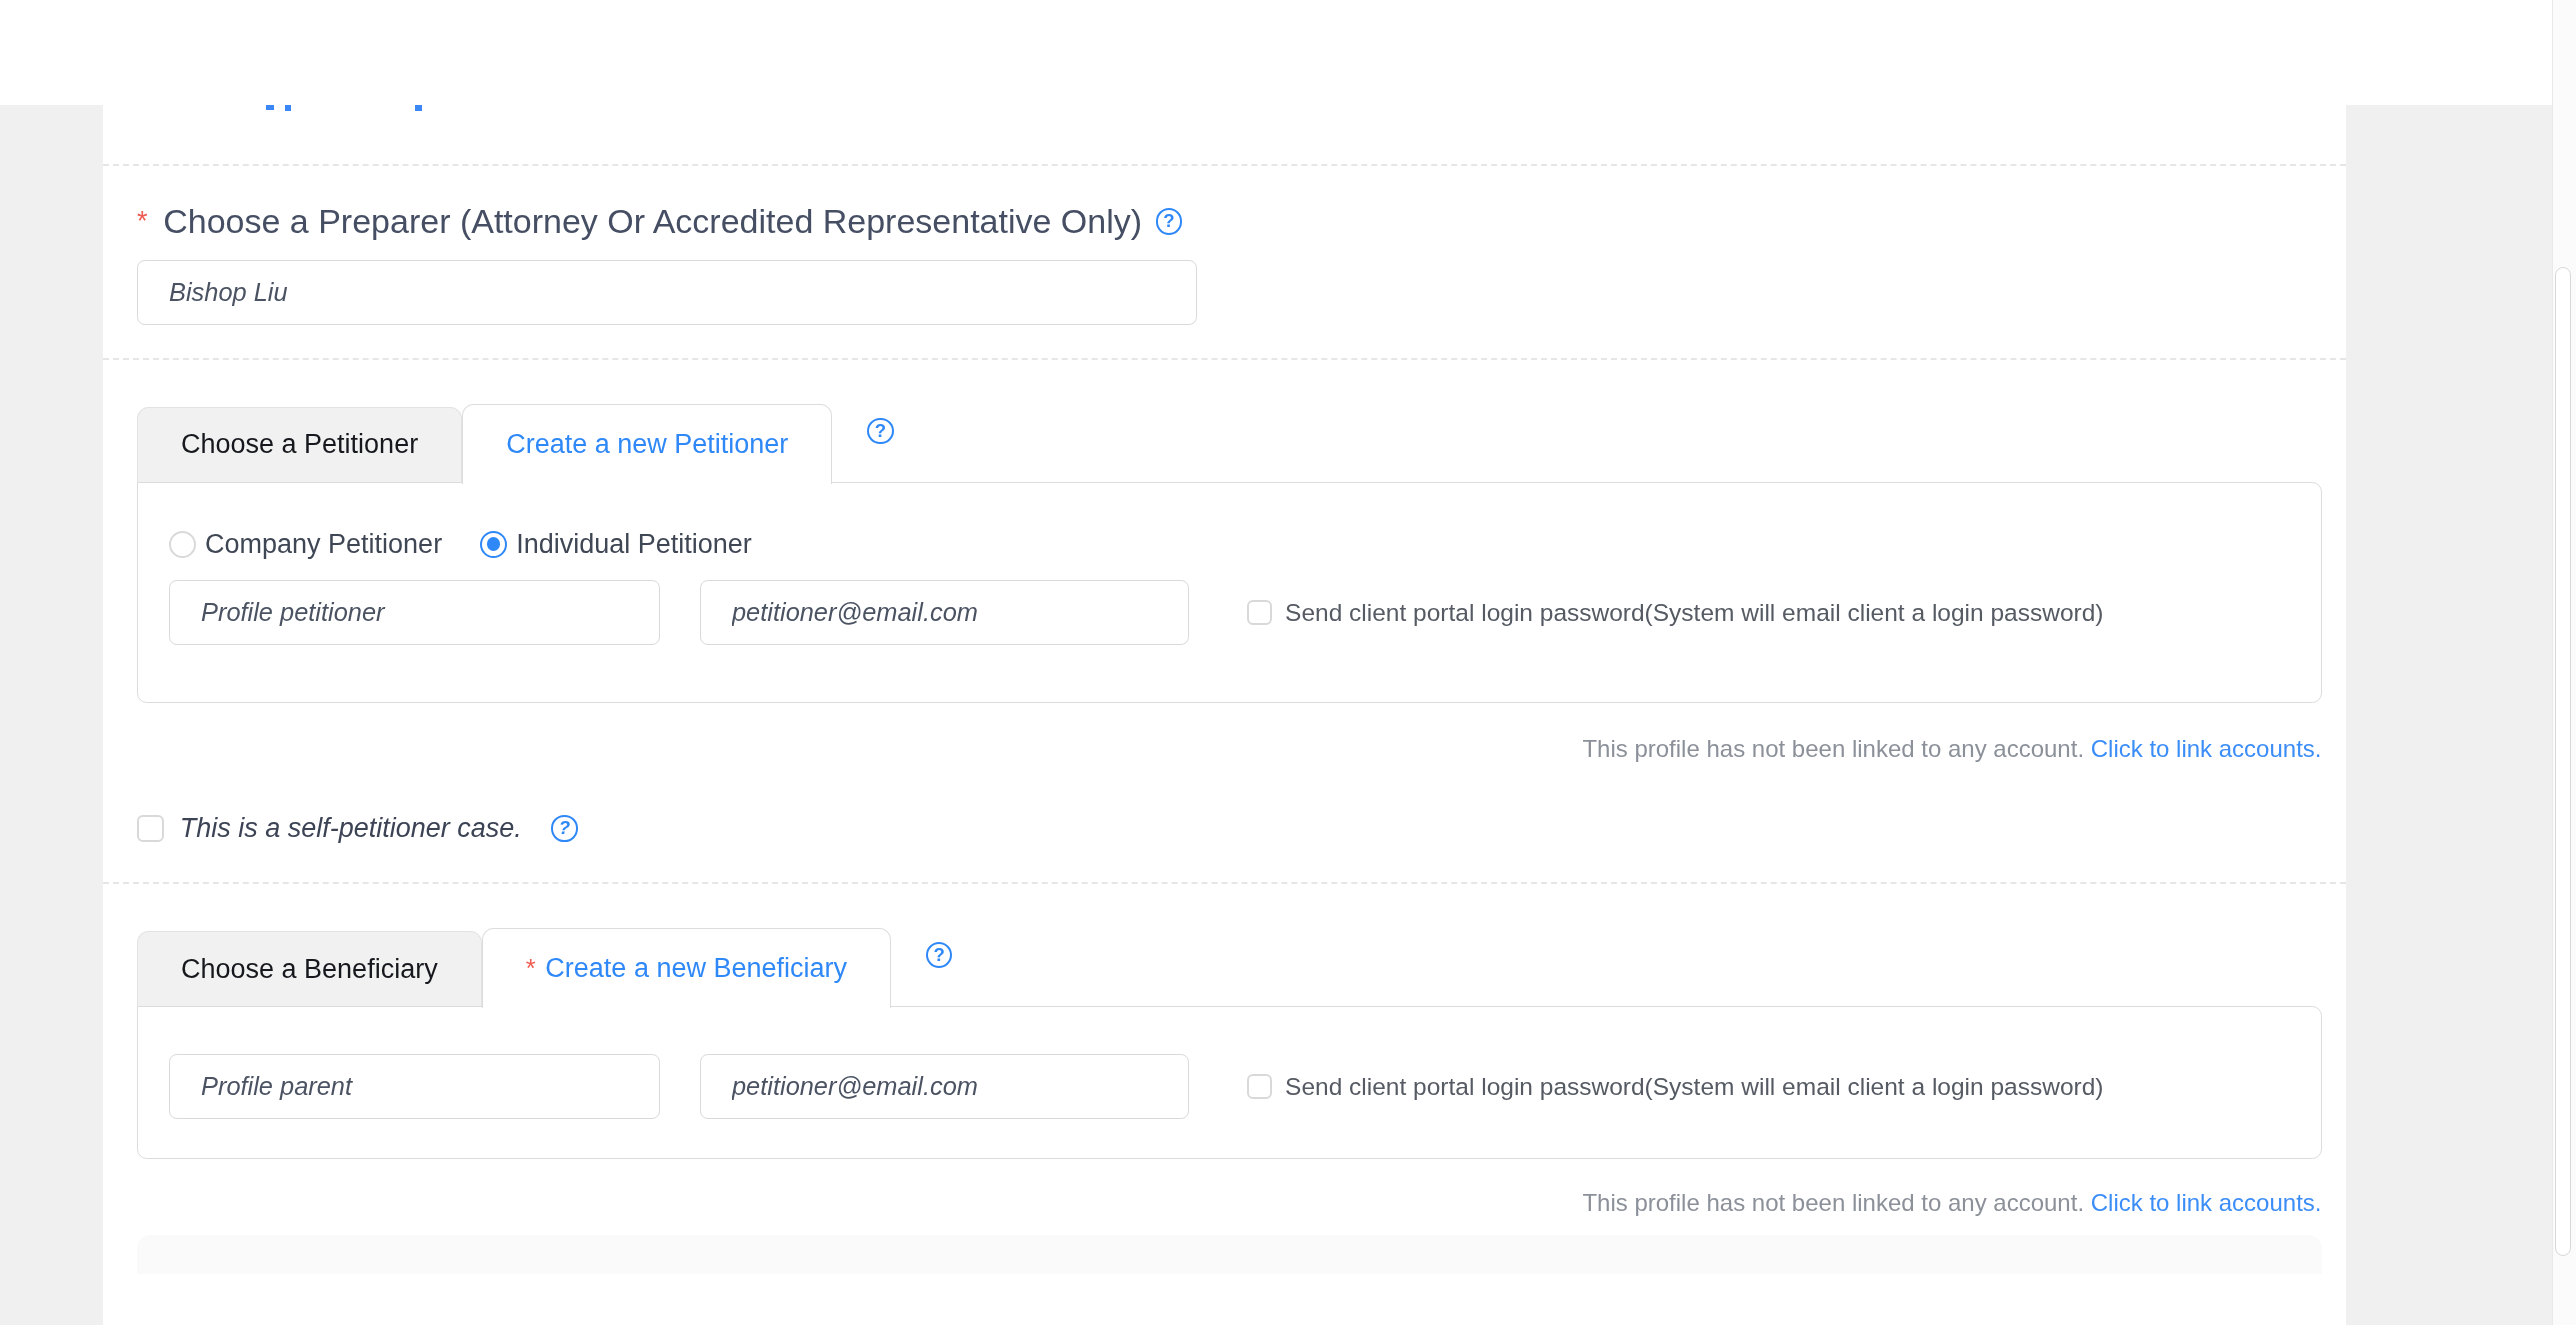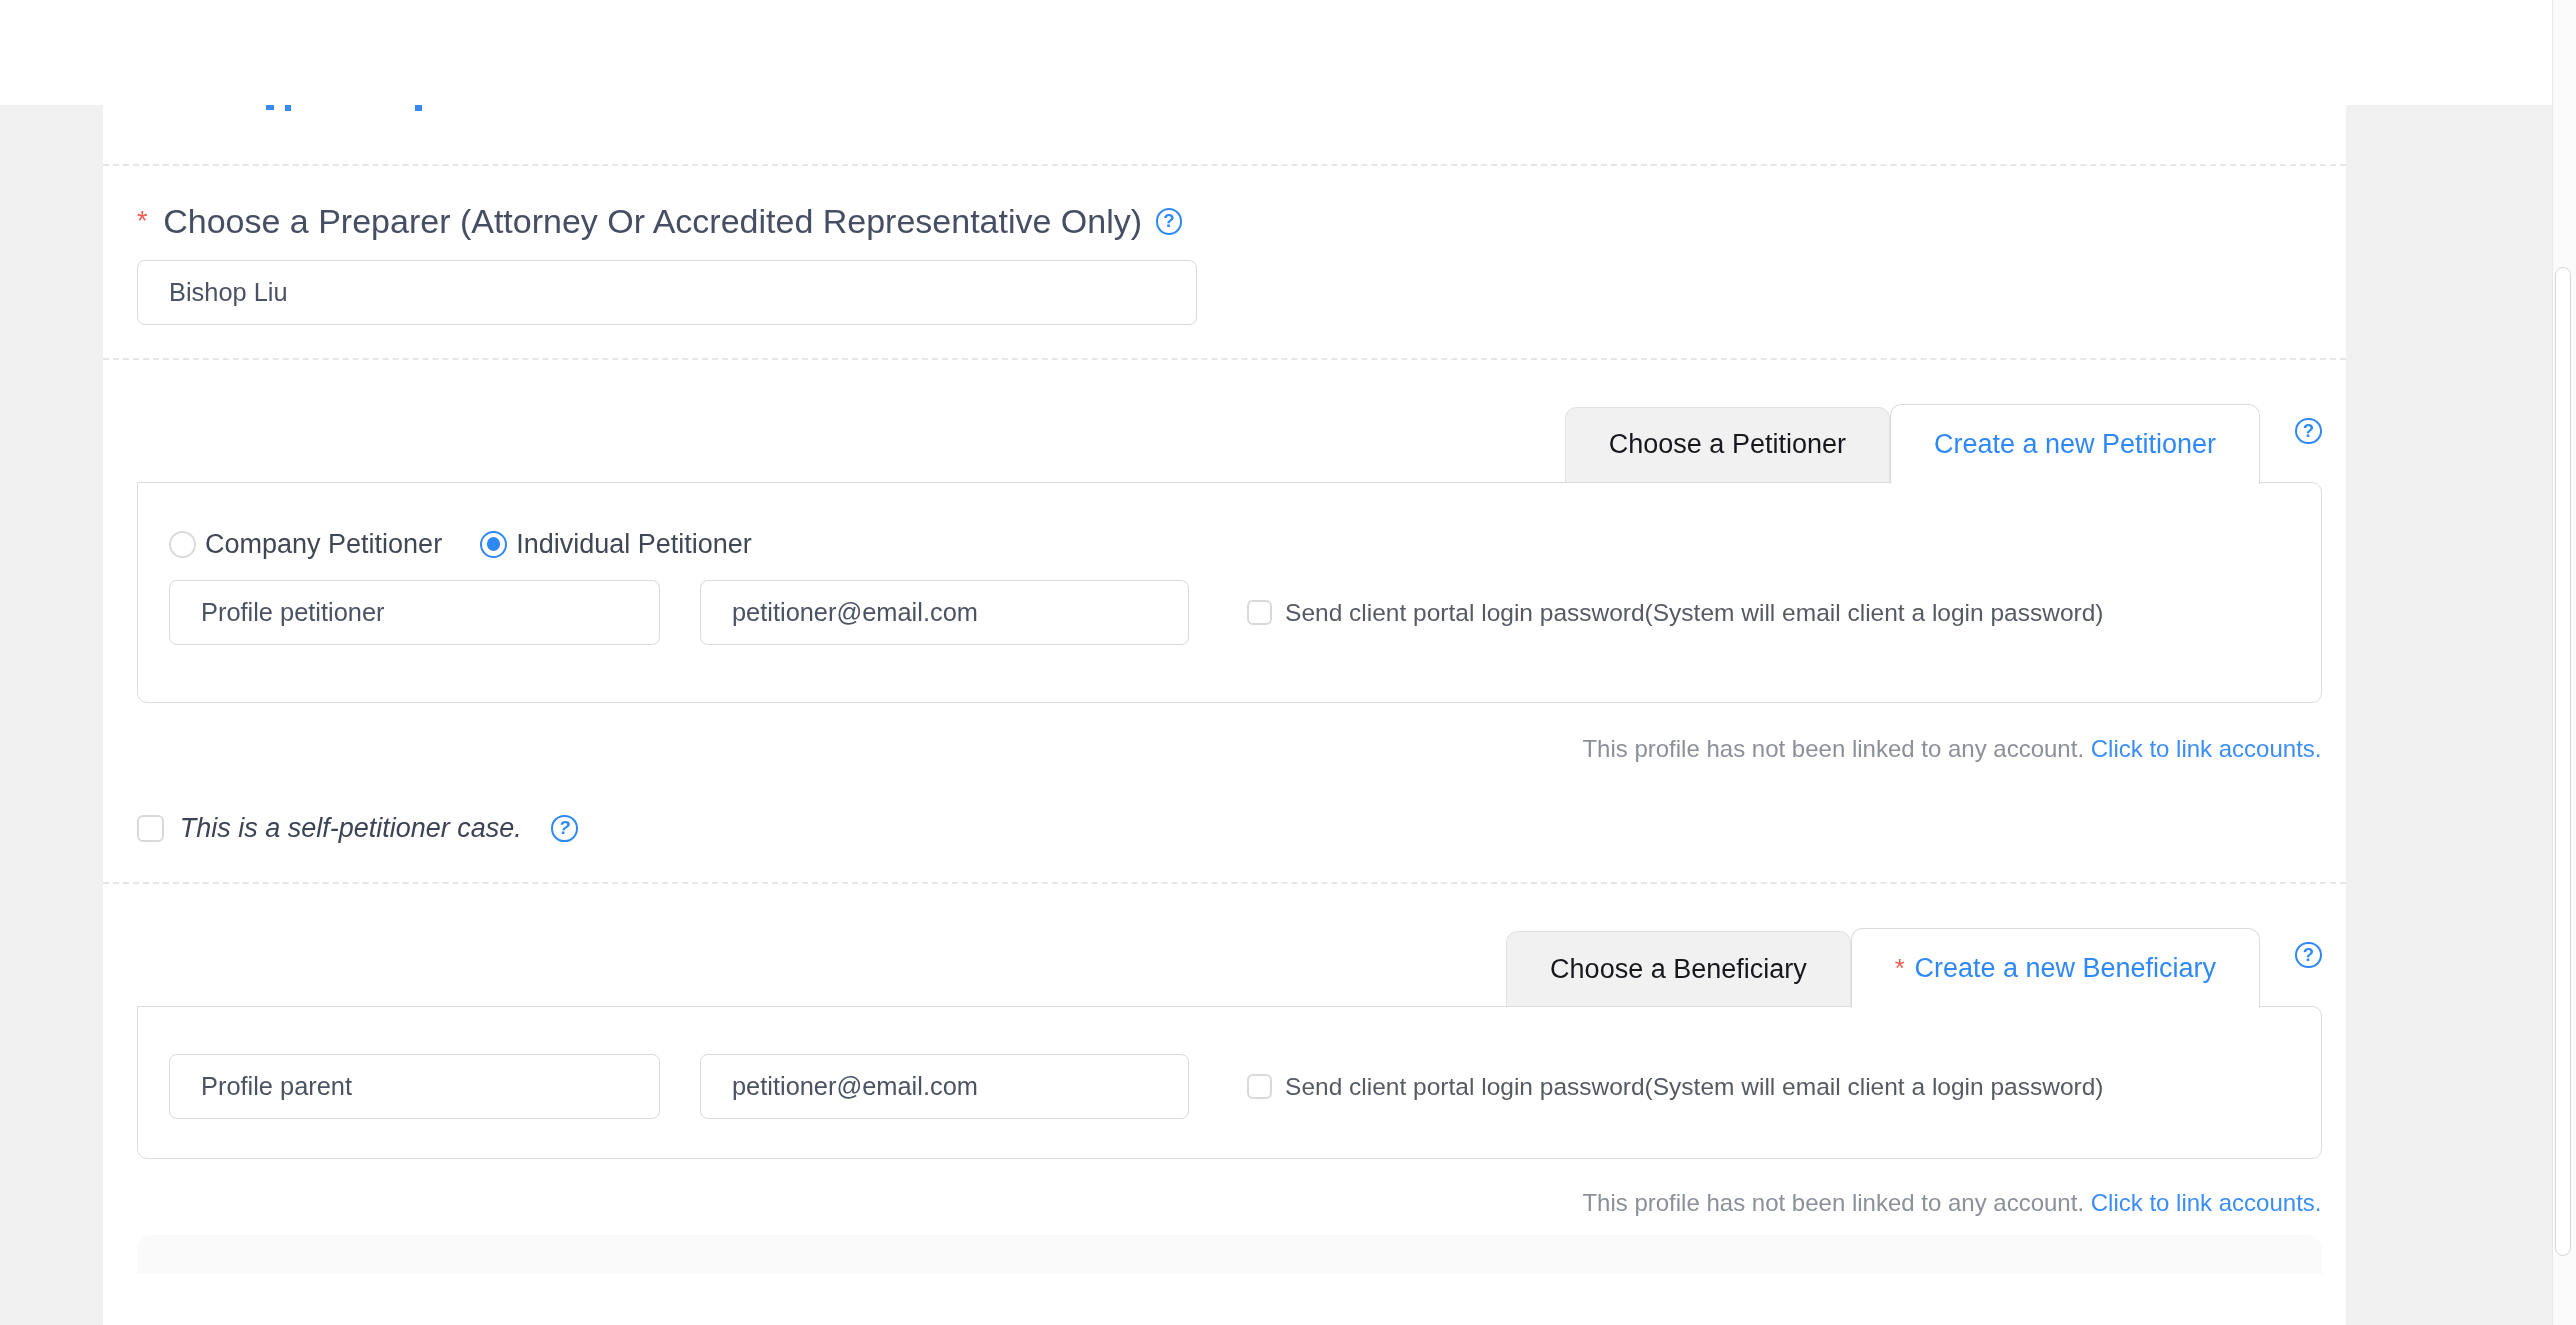--- a/index.html
+++ b/index.html
@@ -42,25 +42,25 @@
 
   .label-row{display:flex;align-items:center;gap:13.7px;margin-top:39px;height:33px;}
   .req{color:#f05b51;font-size:27px;margin-right:2px;}
   .field-label{font-size:34px;color:#454e63;}
 
   .help-icon{width:26.4px;height:26.4px;min-width:26.4px;border:2px solid #2f88f7;border-radius:50%;
     color:#2f88f7;font-size:18.6px;font-weight:bold;display:inline-flex;align-items:center;
     justify-content:center;box-sizing:border-box;cursor:pointer;}
 
   .text-input{height:65px;border:1px solid #d9d9d9;border-radius:7.8px;background:#fff;
-    font-size:25.4px;color:#4b5363;padding:0 31px;box-sizing:border-box;font-family:inherit;}
+    font-size:25.4px;color:#4b5363;padding:0 31px;box-sizing:border-box;font-family:inherit;font-style:italic;}
   .input-wide{width:1060px;margin-top:21.5px;display:block;}
 
   
-  .tabbar{display:flex;align-items:flex-end;margin-top:44px;position:relative;z-index:2;justify-content:flex-end;}
+  .tabbar{display:flex;align-items:flex-end;margin-top:44px;position:relative;z-index:2;}
   .tab{display:flex;align-items:center;justify-content:center;box-sizing:border-box;
     padding:0 43px;font-size:27px;cursor:pointer;white-space:nowrap;}
   .tab-inactive{height:75px;background:#f1f1f1;border:1px solid #e2e2e2;border-bottom:none;
     border-radius:11.7px 11.7px 0 0;color:#16181d;}
   .tab-active{height:80px;background:#ffffff;border:1px solid #dcdcdc;border-bottom:none;
     border-radius:11.7px 11.7px 0 0;color:#2f88f7;margin-bottom:-2px;position:relative;z-index:3;}
   .tab-active .req{font-size:25.4px;margin-right:9.8px;}
   .tabbar .help-icon{margin-left:35px;align-self:center;margin-bottom:23.5px;}
 
   .tab-panel{border:1px solid #dcdcdc;border-radius:0 9.8px 9.8px 9.8px;position:relative;z-index:1;

